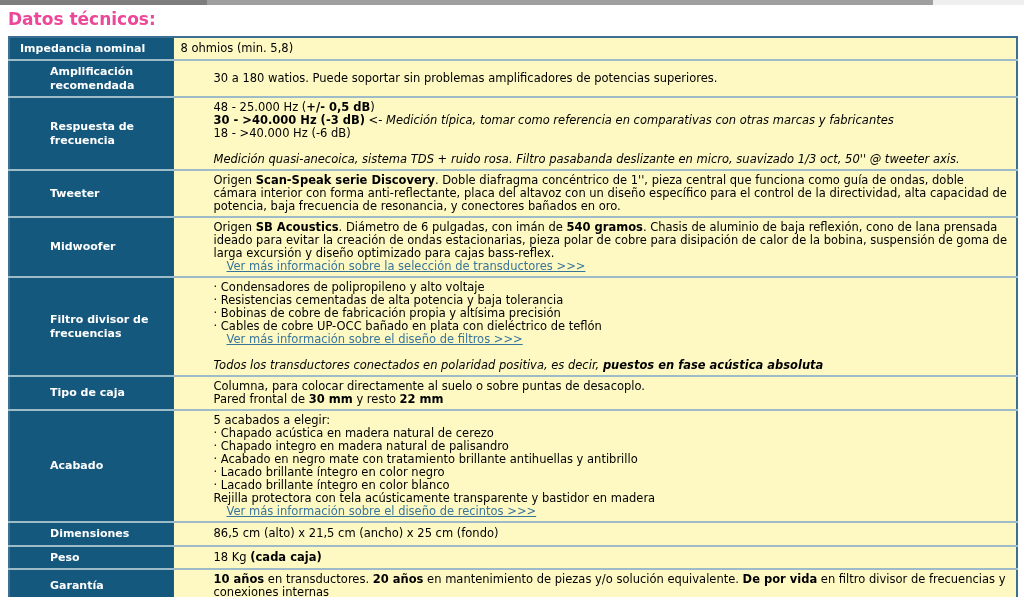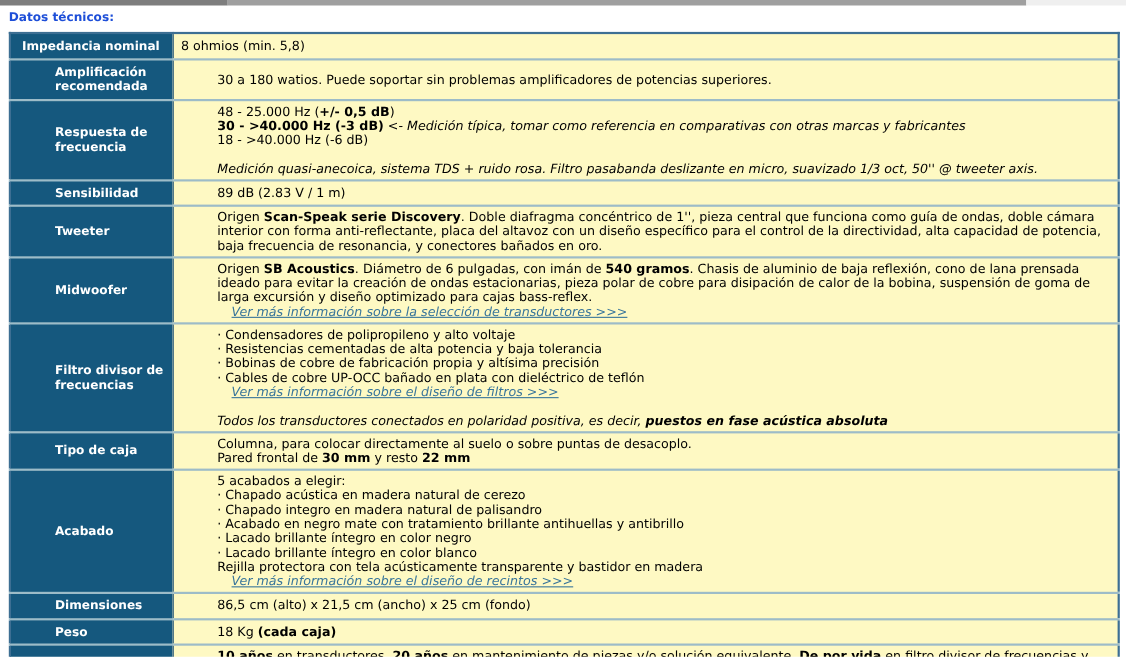--- a/index.html
+++ b/index.html
@@ -11,61 +11,61 @@
     overflow: hidden;
     position: relative;
   }
   .top-strip { position: absolute; top: 0; left: 0; width: 1024px; height: 5px; display: flex; }
   .top-strip .seg1 { width: 207px; background: #7e7e7e; }
   .top-strip .seg2 { width: 726px; background: #9f9f9f; }
   .top-strip .seg3 { flex: 1; background: #efefef; }
 
   h1.page-title {
     margin: 10px 0 7px 8px;
-    font-size: 11px;
+    font-size: 17px;
     font-weight: bold;
-    color: #1d4ed8;
+    color: #ec4899;
     line-height: 1.1;
   }
 
   table.specs {
     border-collapse: collapse;
     margin-left: 8px;
     width: 1010px;
     table-layout: fixed;
     border: 2px solid #3d6f93;
   }
   table.specs tr + tr td { border-top: 2px solid #9dbcc8; padding-left: 40px; }
 
   td.label-cell {
     background: #15587e;
     color: #ffffff;
     font-weight: bold;
     font-size: 11px;
     line-height: 13.5px;
-    width: 148px;
+    width: 164px;
     padding: 4px 4px 4px 10px;
     vertical-align: middle;
     white-space: pre-line;
     border-right: 1px solid #2a5a78;
   }
   td.content-cell {
     background: #fef9c3;
     color: #000000;
     font-size: 11.5px;
     line-height: 13px;
     padding: 3px 8px 3px 7px;
     vertical-align: middle;
   }
   .line { min-height: 13px; }
   .line.empty::after { content: "\00a0"; }
   .line.indent { padding-left: 13px; }
   .b { font-weight: bold; }
   .i { font-style: italic; }
-  a.info-link { color: #38759b; text-decoration: underline; cursor: pointer; font-style: italic; }
+  a.info-link { color: #38759b; text-decoration: underline; cursor: pointer; }
 </style>
 </head>
 <body>
 
 <div class="top-strip">
   <div class="seg1"></div>
   <div class="seg2"></div>
   <div class="seg3"></div>
 </div>
 
@@ -87,26 +87,20 @@
         </td>
       </tr>
       <tr>
         <td class="label-cell">Respuesta de frecuencia</td>
         <td class="content-cell">
           <div class="line"><span>48 - 25.000 Hz (</span><span class="b">+/- 0,5 dB</span><span>)</span></div>
           <div class="line"><span class="b">30 - &gt;40.000 Hz (-3 dB)</span><span> &lt;- </span><span class="i">Medición típica, tomar como referencia en comparativas con otras marcas y fabricantes</span></div>
           <div class="line"><span>18 - &gt;40.000 Hz (-6 dB)</span></div>
           <div class="line empty"></div>
           <div class="line"><span class="i">Medición quasi-anecoica, sistema TDS + ruido rosa. Filtro pasabanda deslizante en micro, suavizado 1/3 oct, 50'' @ tweeter axis.</span></div>
-        </td>
-      </tr>
-      <tr>
-        <td class="label-cell">Sensibilidad</td>
-        <td class="content-cell">
-          <div class="line"><span>89 dB (2.83 V / 1 m)</span></div>
         </td>
       </tr>
       <tr>
         <td class="label-cell">Tweeter</td>
         <td class="content-cell">
           <div class="line"><span>Origen </span><span class="b">Scan-Speak serie Discovery</span><span>. Doble diafragma concéntrico de 1'', pieza central que funciona como guía de ondas, doble cámara interior con forma anti-reflectante, placa del altavoz con un diseño específico para el control de la directividad, alta capacidad de potencia, baja frecuencia de resonancia, y conectores bañados en oro.</span></div>
         </td>
       </tr>
       <tr>
         <td class="label-cell">Midwoofer</td>

